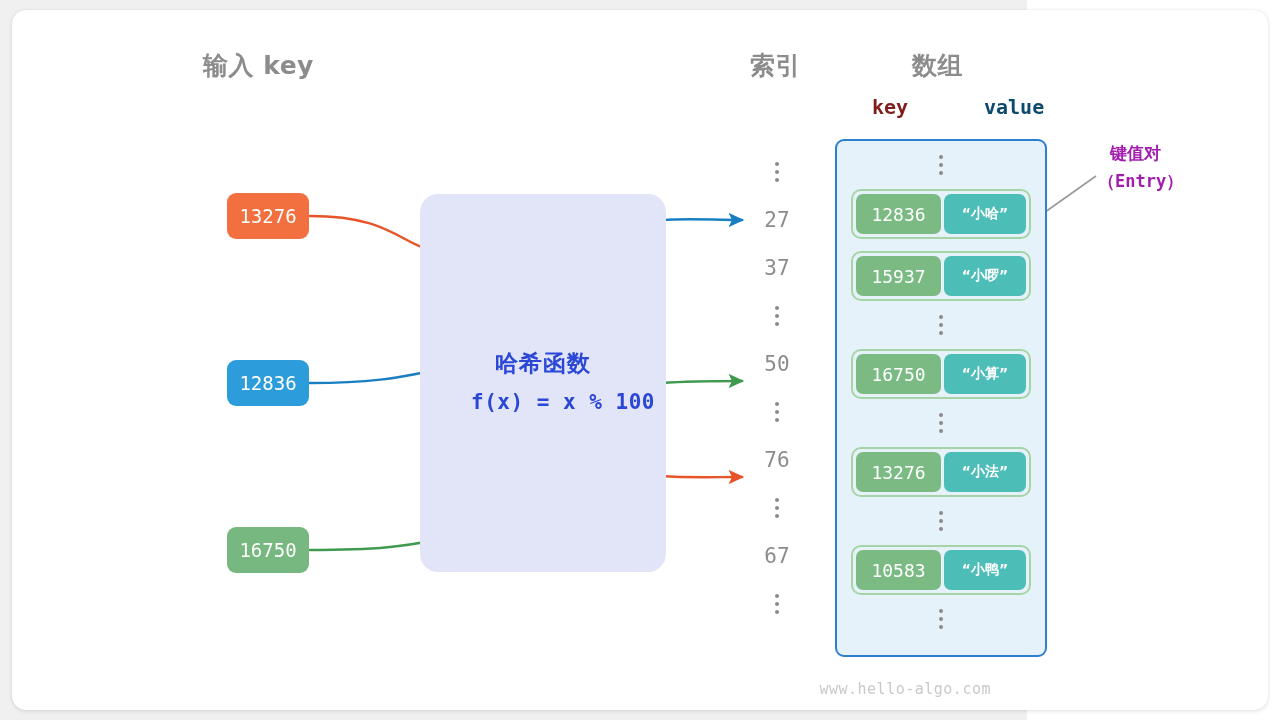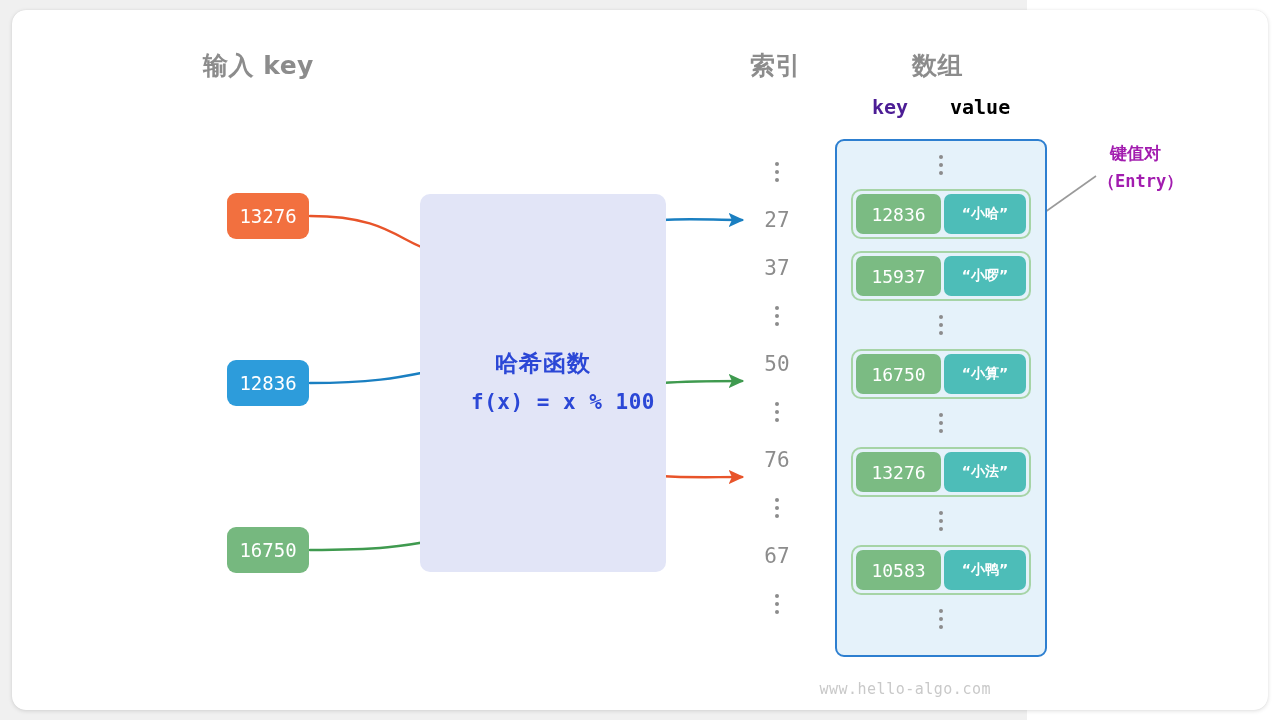--- a/index.html
+++ b/index.html
@@ -51,22 +51,22 @@
   #h-array  { left: 912px; top: 49px; }
 
   .kv-head {
     position: absolute;
     top: 95px;
     font-family: "DejaVu Sans Mono", "Liberation Mono", monospace;
     font-size: 20px;
     font-weight: bold;
     white-space: nowrap;
   }
-  #kh-key   { left: 872px; color: #4c1d95; }
-  #kh-value { left: 950px; color: #000000; }
+  #kh-key   { left: 872px; color: #7f1d1d; }
+  #kh-value { left: 984px; color: #0c4a6e; }
 
   
   .keybox {
     position: absolute;
     width: 82px;
     height: 46px;
     border-radius: 9px;
     color: #ffffff;
     font-family: "DejaVu Sans Mono", "Liberation Mono", monospace;
     font-size: 19px;
@@ -80,21 +80,21 @@
   #key-2 { left: 227px; top: 527px; background: #76b87f; }
 
   
   #hashbox {
     position: absolute;
     left: 420px;
     top: 194px;
     width: 246px;
     height: 378px;
     background: #e2e5f7;
-    border-radius: 10px;
+    border-radius: 18px;
   }
   #hash-title {
     position: absolute;
     left: 0; right: 0;
     top: 154px;
     text-align: center;
     color: #2b47d6;
     font-size: 23px;
     font-weight: bold;
     letter-spacing: 1px;

